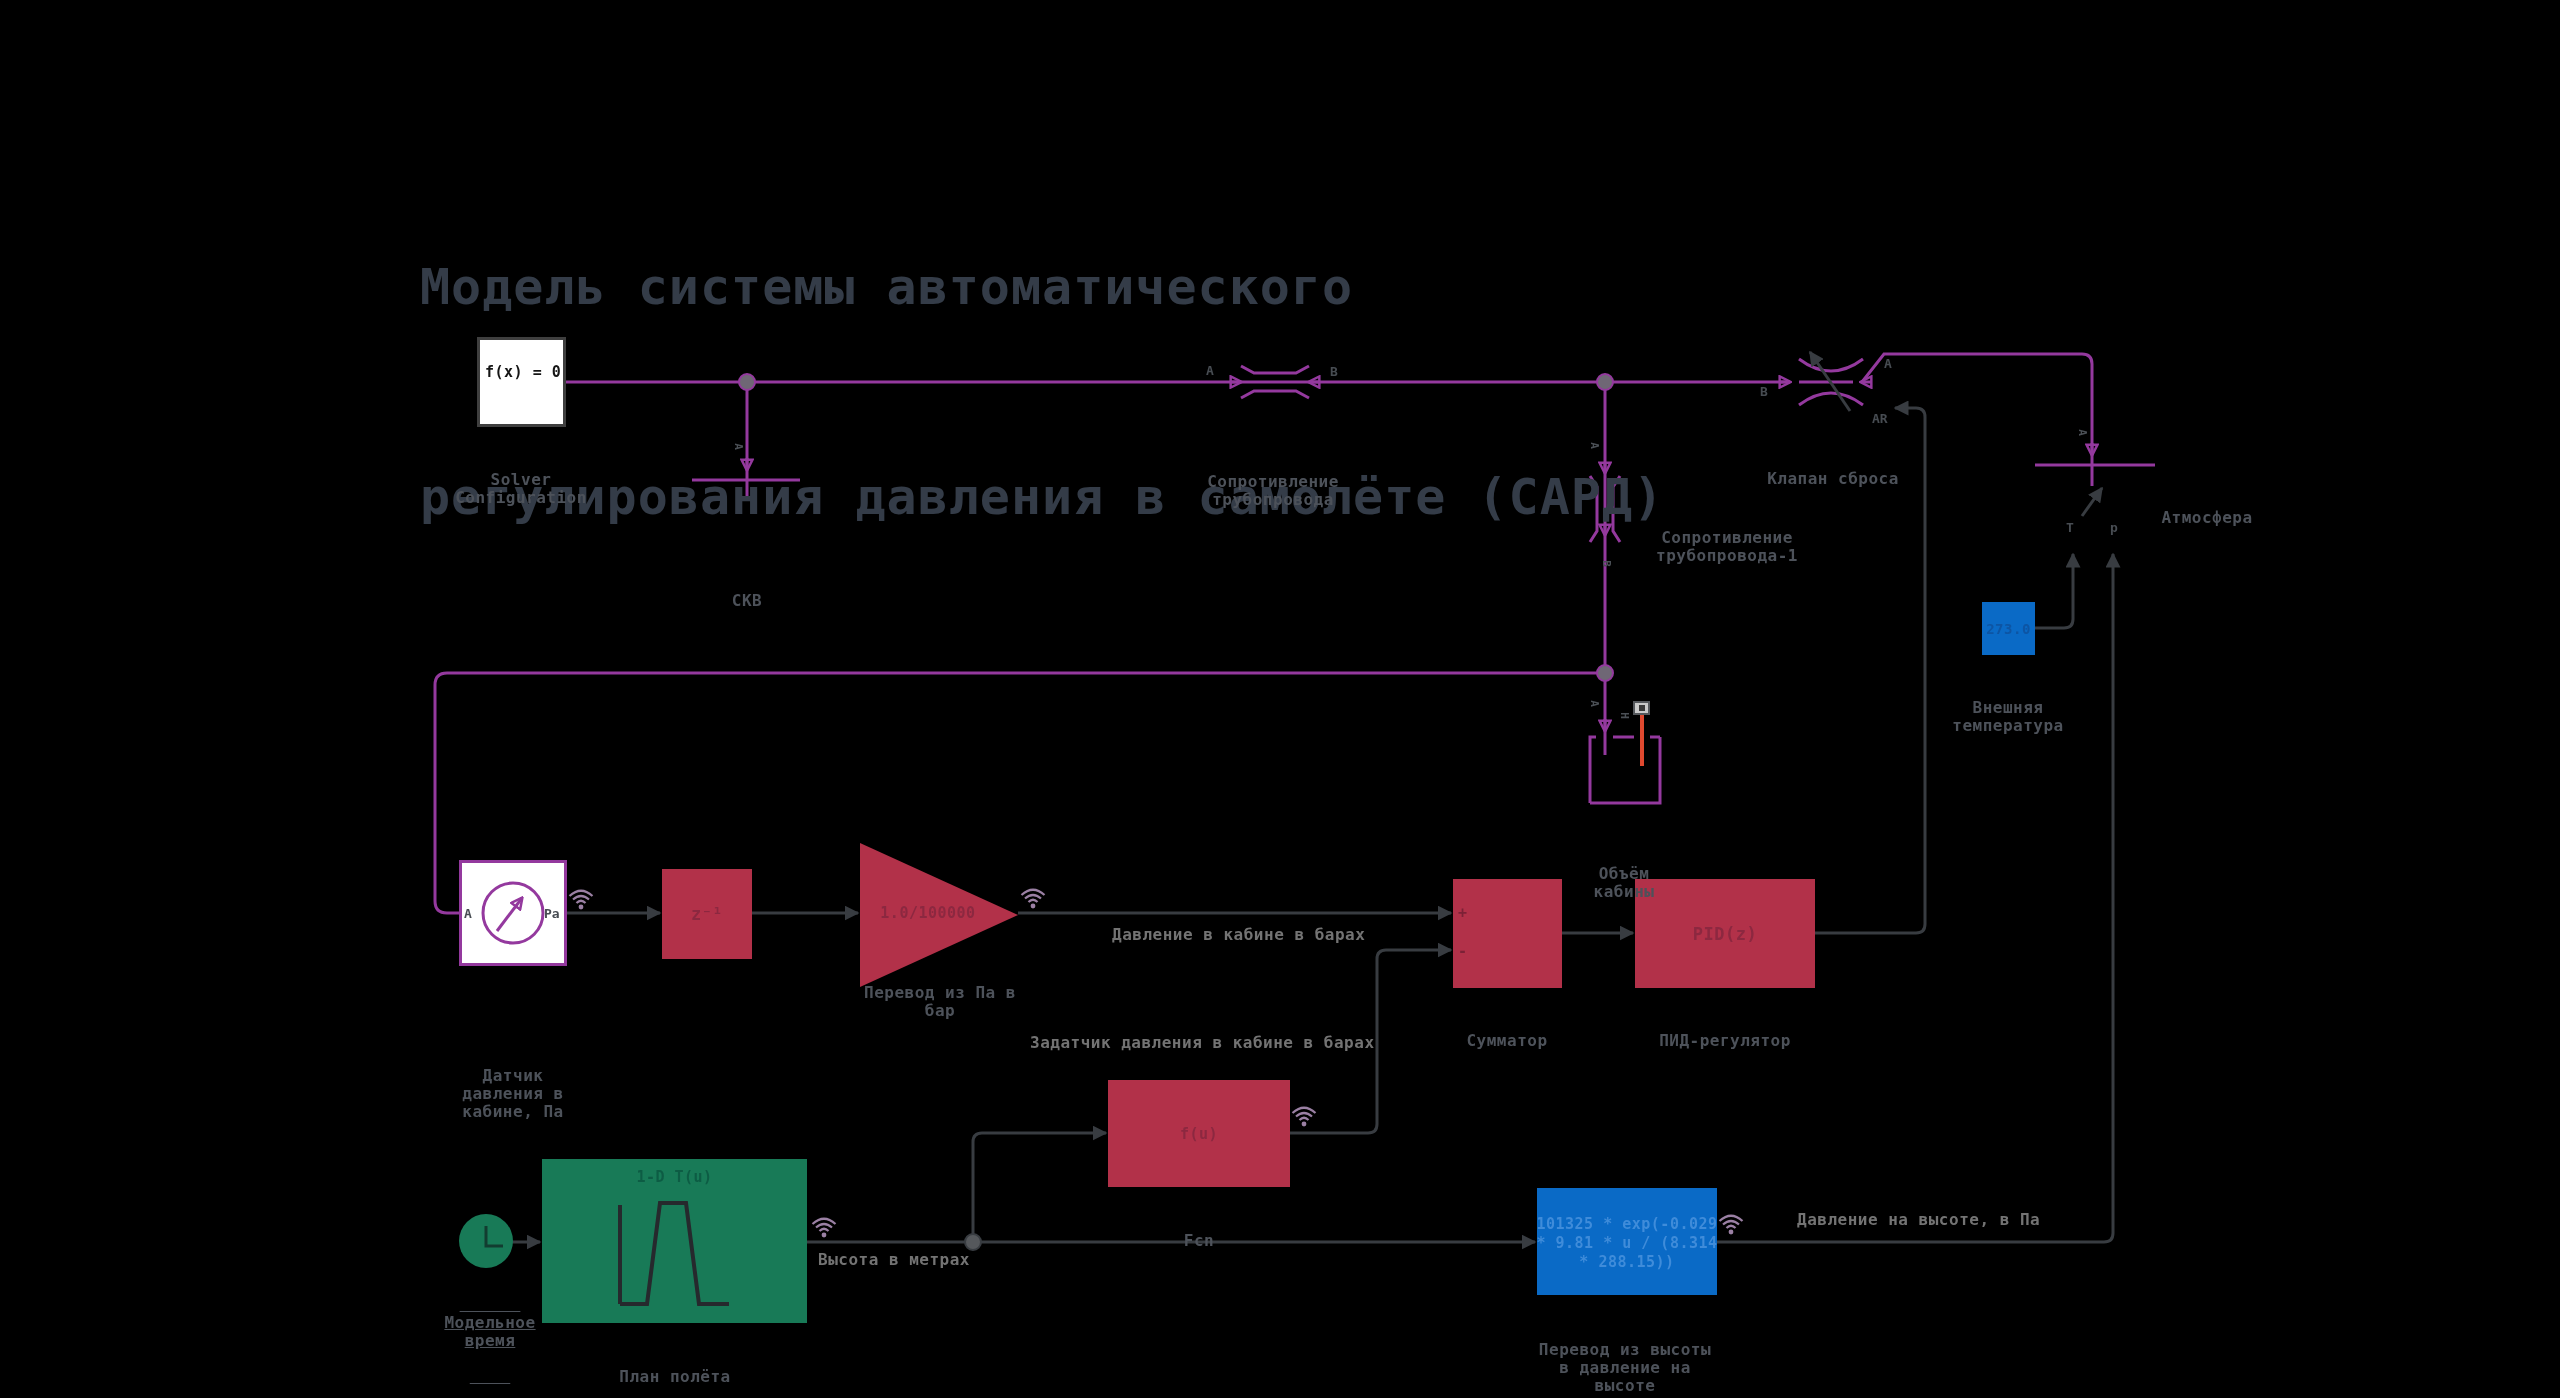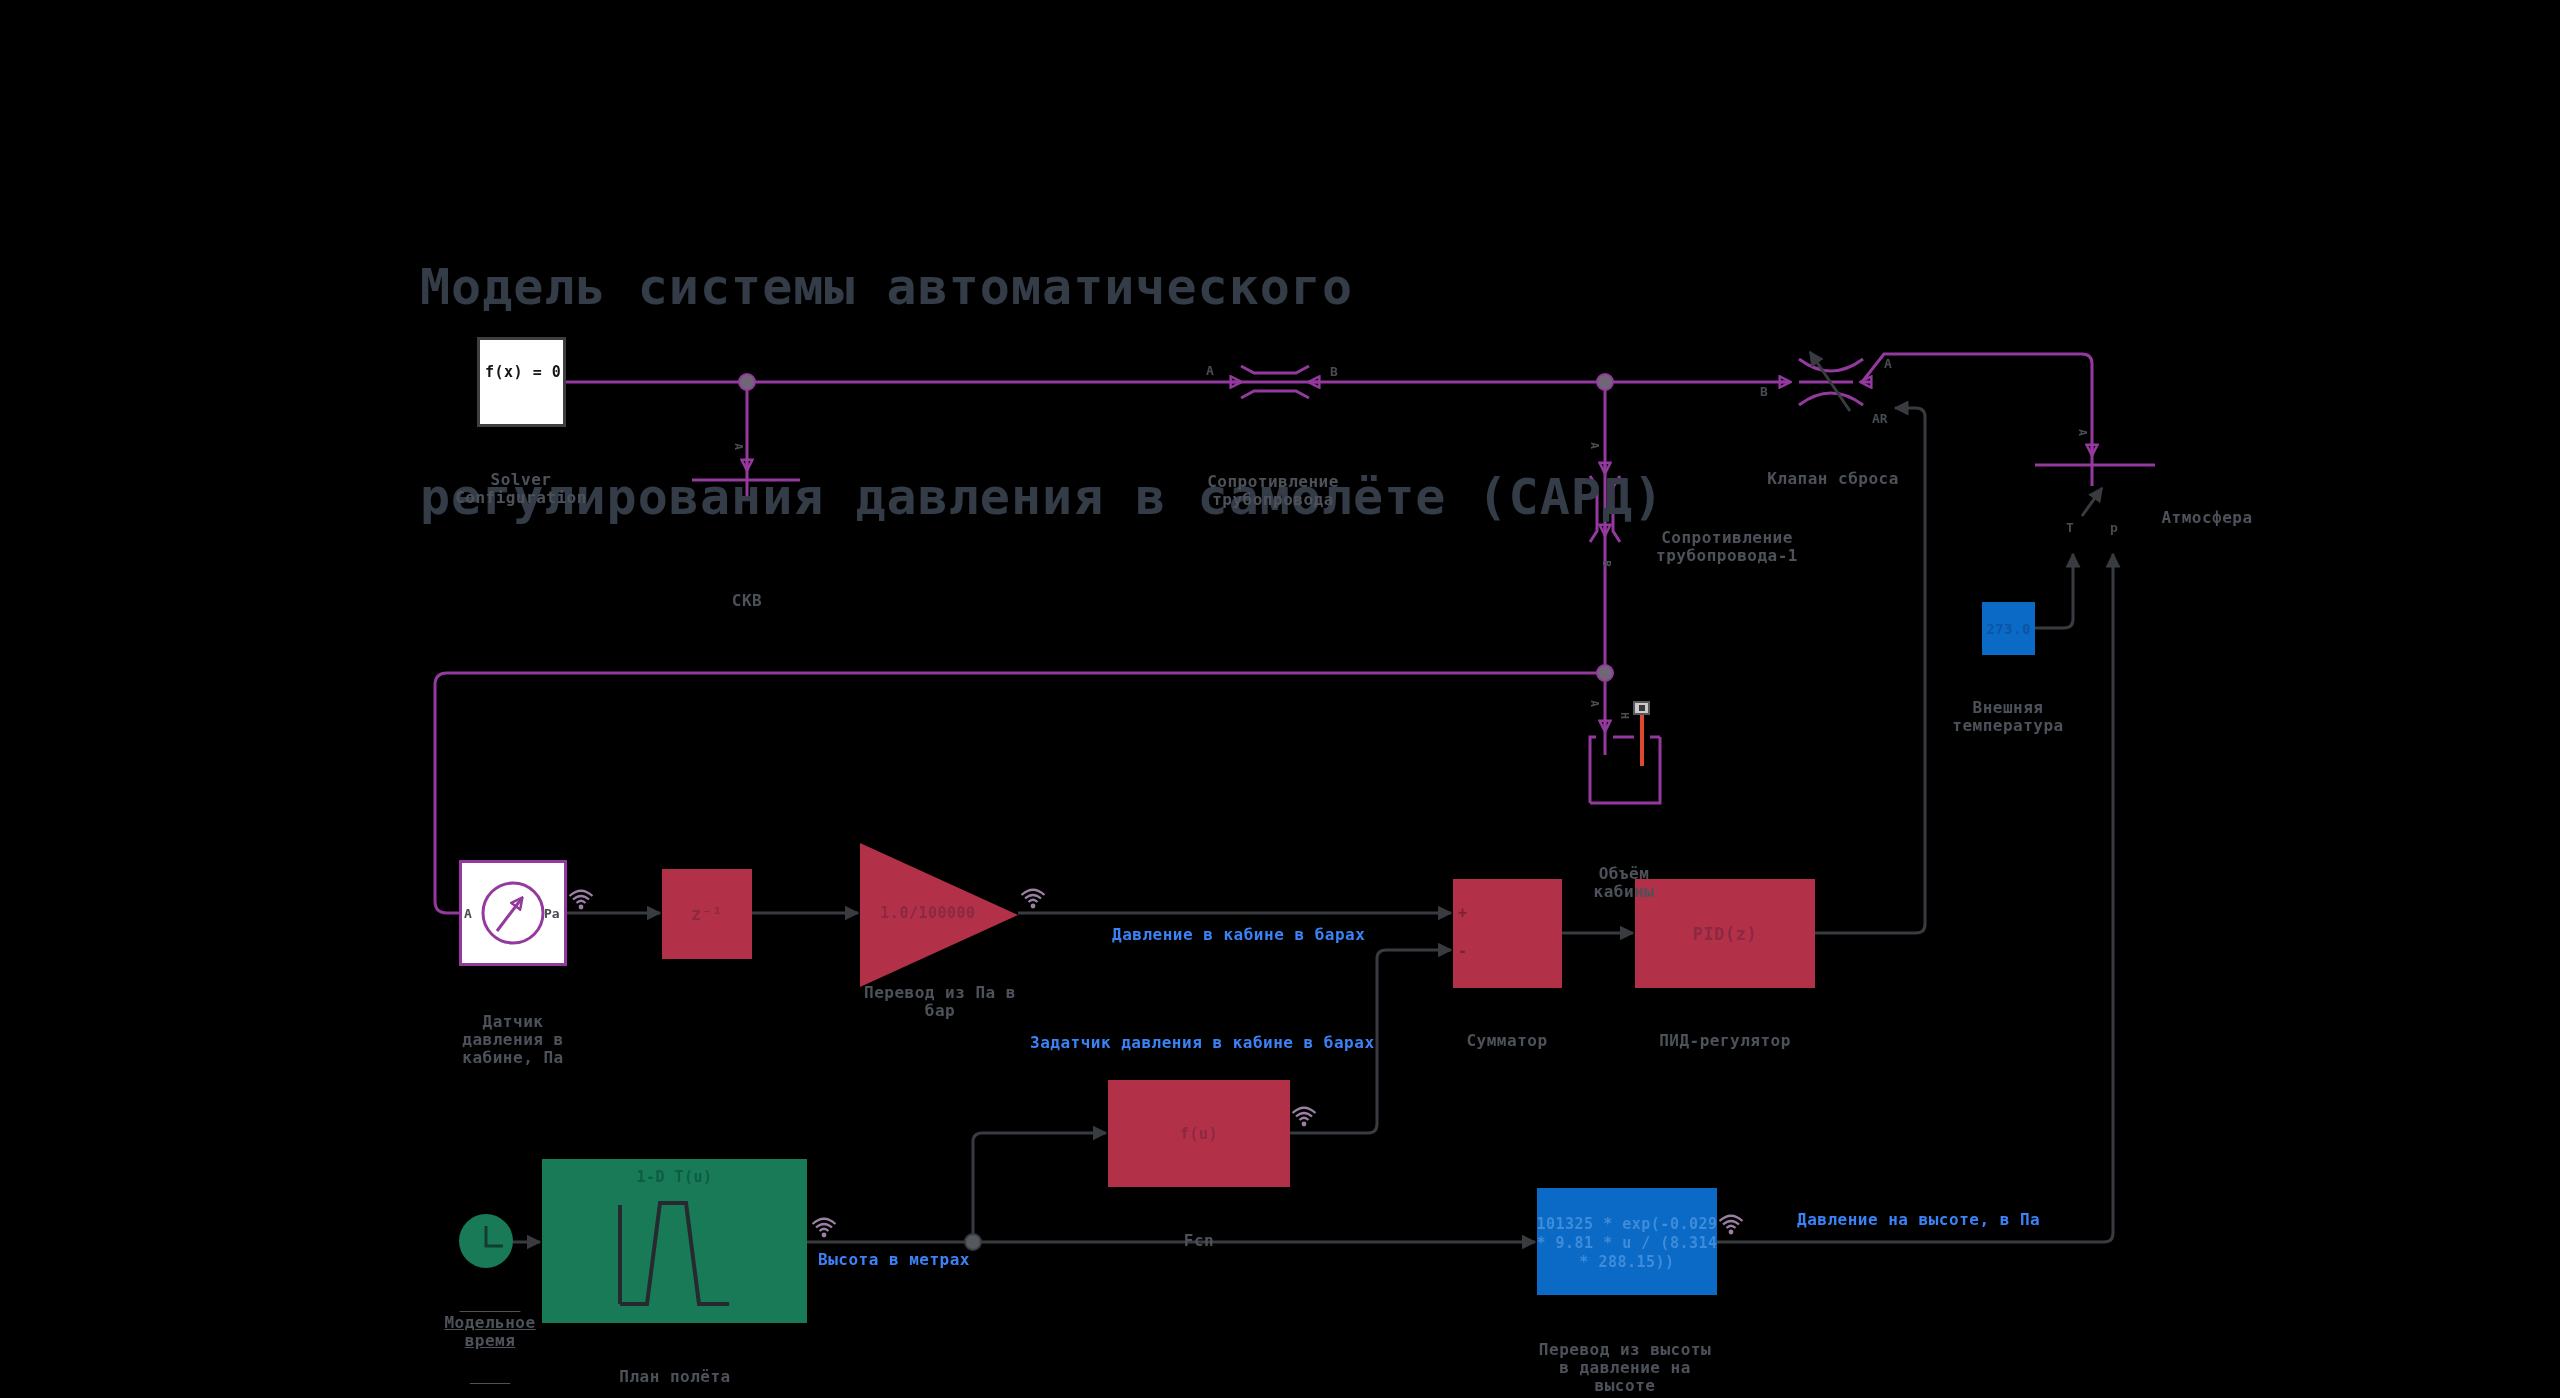--- a/index.html
+++ b/index.html
@@ -9,21 +9,21 @@
   .blk{position:absolute;box-sizing:border-box;}
   .blk.red{background:#b23149;}
   .blk.green{background:#187a57;}
   .blk.blue{background:#0a6ac6;}
   .blk.white{background:#ffffff;}
   .inner{position:absolute;display:flex;align-items:center;justify-content:center;
          font-weight:700;letter-spacing:.5px;white-space:pre;text-align:center;}
   .lbl{position:absolute;font:700 16px/18px "DejaVu Sans Mono",monospace;
        color:#4d525a;text-align:center;letter-spacing:.5px;white-space:pre;}
   .wlbl{position:absolute;font:700 16px/18px "DejaVu Sans Mono",monospace;
-        color:#3b82f6;letter-spacing:.5px;white-space:pre;}
+        color:#737373;letter-spacing:.5px;white-space:pre;}
   .port{position:absolute;font:700 13px/13px "DejaVu Sans Mono",monospace;color:#474c52;}
   .rot{transform:rotate(90deg);transform-origin:center;font-size:11px;line-height:11px;color:#4a4f55;}
   .title{position:absolute;left:420px;top:112px;font:700 50px/70px "DejaVu Sans Mono",monospace;
          color:#343c48;letter-spacing:1px;white-space:pre;}
   .sign{position:absolute;font:700 15px/15px "DejaVu Sans Mono",monospace;color:#7c2136;}
   svg{position:absolute;left:0;top:0;}
 </style>
 </head>
 <body>
 
@@ -212,21 +212,21 @@
     </div>
     <div class="lbl" style="left:1577px;top:493px;width:300px;">
       <div>Сопротивление</div><div>трубопровода-1</div>
     </div>
     <div class="lbl" style="left:1858px;top:663px;width:300px;">
       <div>Внешняя</div><div>температура</div>
     </div>
     <div class="lbl" style="left:1474px;top:829px;width:300px;">
       <div>Объём</div><div>кабины</div>
     </div>
-    <div class="lbl" style="left:363px;top:977px;width:300px;text-align:center;">
+    <div class="lbl" style="left:363px;top:1031px;width:300px;text-align:center;">
       <div>Датчик</div><div>давления в</div><div>кабине, Па</div>
     </div>
     <div class="lbl" style="left:790px;top:948px;width:300px;">
       <div>Перевод из Па в</div><div>бар</div>
     </div>
     <div class="lbl" style="left:1357px;top:996px;width:300px;">
       <div>Сумматор</div>
     </div>
     <div class="lbl" style="left:1575px;top:996px;width:300px;">
       <div>ПИД-регулятор</div>

